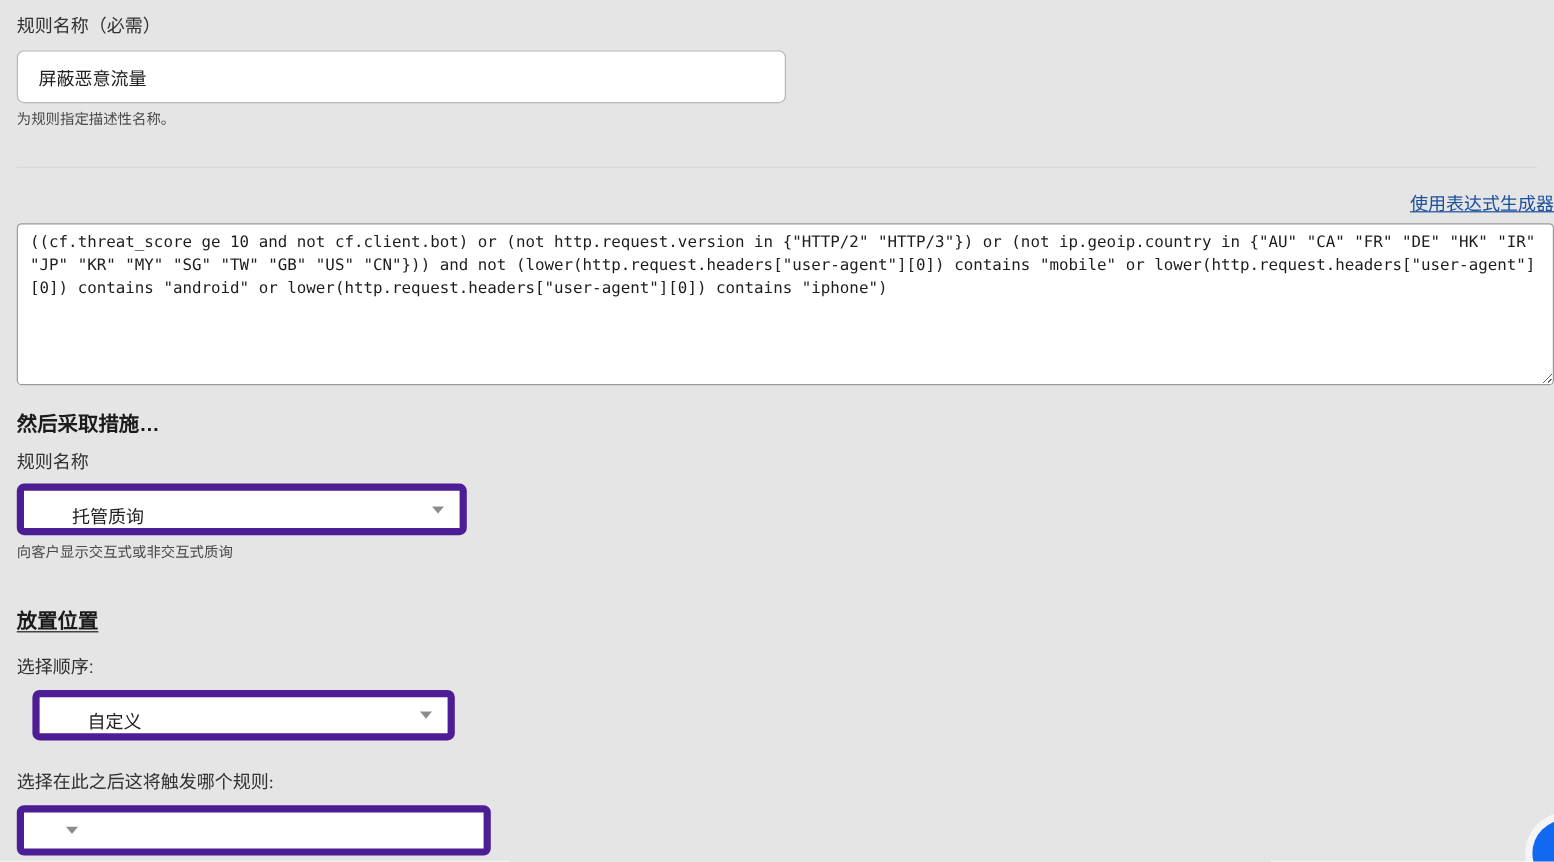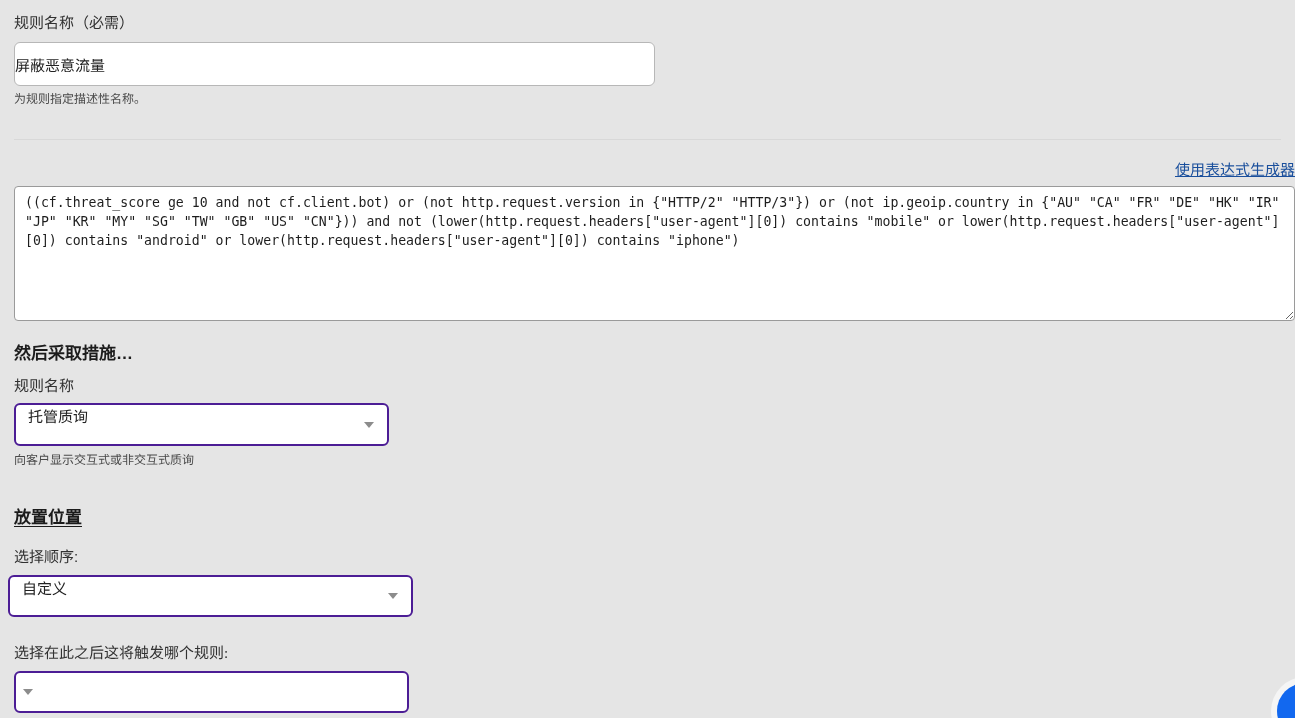--- a/index.html
+++ b/index.html
@@ -35,21 +35,21 @@
     left: 14px;
     top: 42px;
     width: 641px;
     height: 44px;
     border: 1px solid #b7b7b7;
     border-radius: 6px;
     background: #ffffff;
     font-family: "Liberation Sans", "DejaVu Sans", sans-serif;
     font-size: 15px;
     color: #222222;
-    padding: 0 0;
+    padding: 0 17px;
     outline: none;
   }
 
   .help-text {
     position: absolute;
     font-size: 12px;
     color: #4a4a4a;
     line-height: 17px;
     white-space: nowrap;
   }
@@ -112,25 +112,26 @@
   #placement-heading {
     left: 14px;
     top: 508px;
     text-decoration: underline;
     text-underline-offset: 3px;
   }
 
   
   .select-wrap {
     position: absolute;
-    border: 2px solid #4c1d95;
+    border: 6px solid #4c1d95;
     border-radius: 6px;
     background: #ffffff;
     display: flex;
-    align-items: flex-start;
+    align-items: flex-end;
+    padding-left: 28px;
   }
   .select-wrap .sel-value {
     flex: 1;
     font-size: 15px;
     color: #222222;
     padding-left: 12px;
     white-space: nowrap;
     overflow: hidden;
   }
   .caret {
@@ -144,21 +145,21 @@
   .caret i {
     display: block;
     width: 0;
     height: 0;
     border-left: 5.5px solid transparent;
     border-right: 5.5px solid transparent;
     border-top: 6.5px solid #8c8c8c;
   }
 
   #action-select { left: 14px; top: 403px; width: 375px; height: 43px; }
-  #order-select  { left: 8px; top: 575px; width: 405px; height: 42px; }
+  #order-select  { left: 27px; top: 575px; width: 352px; height: 42px; }
   #rule-select   { left: 14px; top: 671px; width: 395px; height: 42px; }
 
   #select-action-label { left: 14px; top: 377px; }
   #action-help { left: 14px; top: 452px; }
   #select-order-label { left: 14px; top: 548px; }
   #select-rule-label { left: 14px; top: 644px; font-family: Liberation Serif, serif; }
 
   
   #chat-widget {
     position: absolute;

